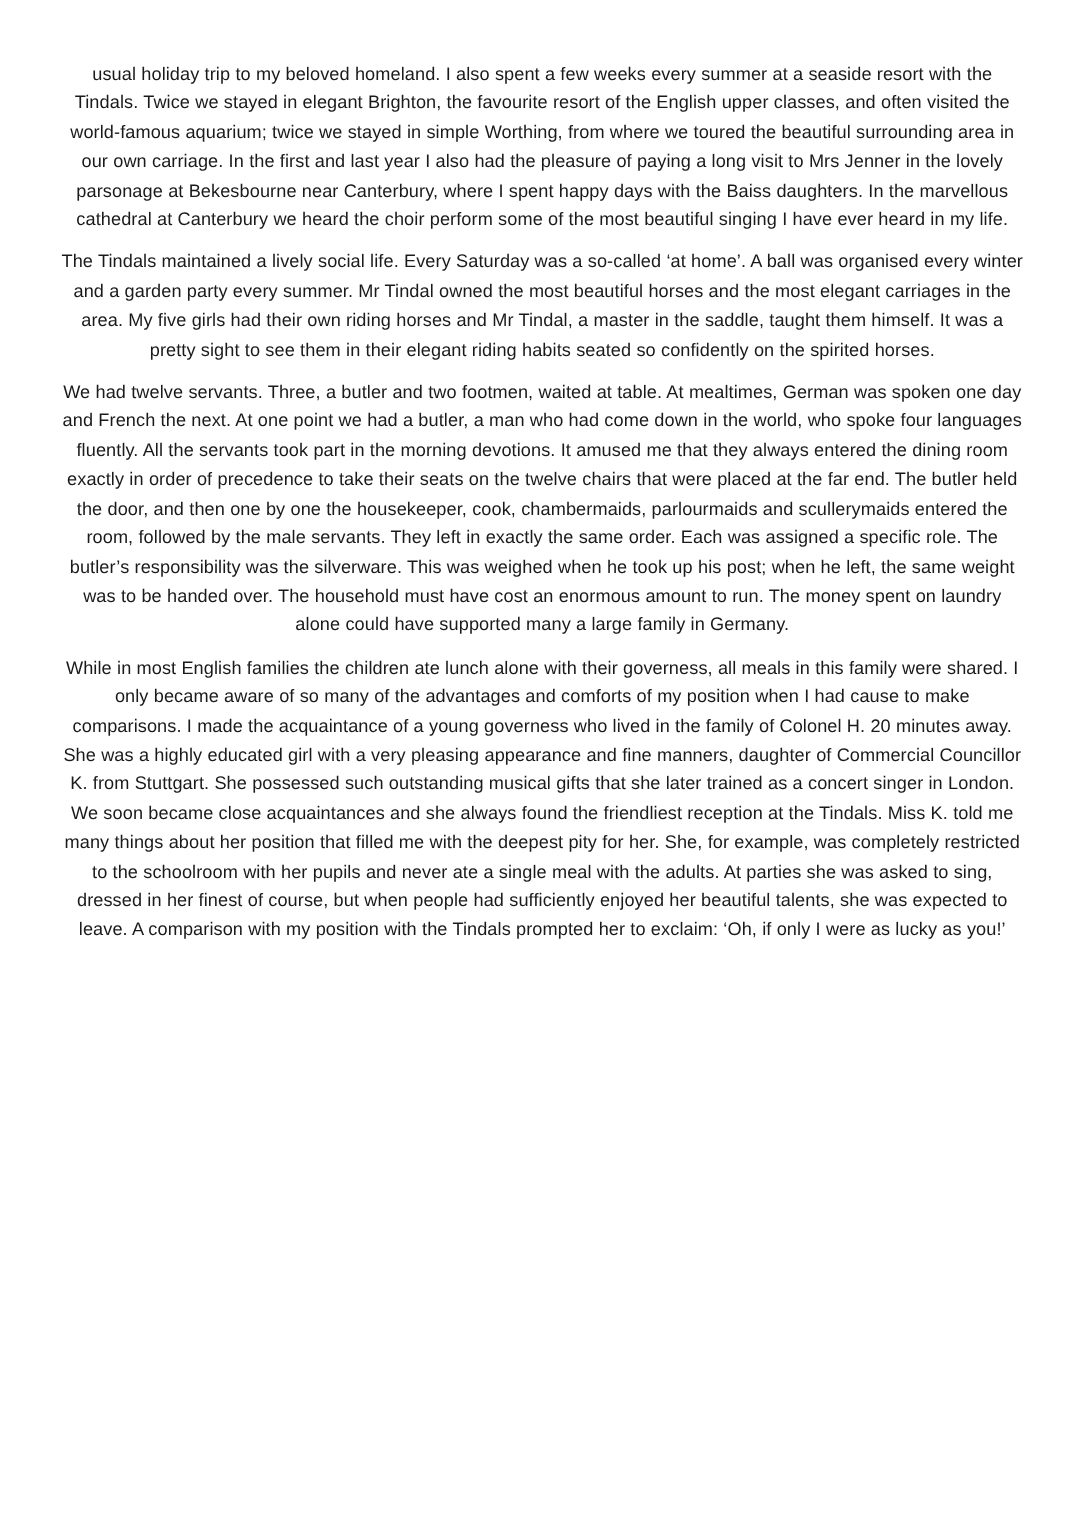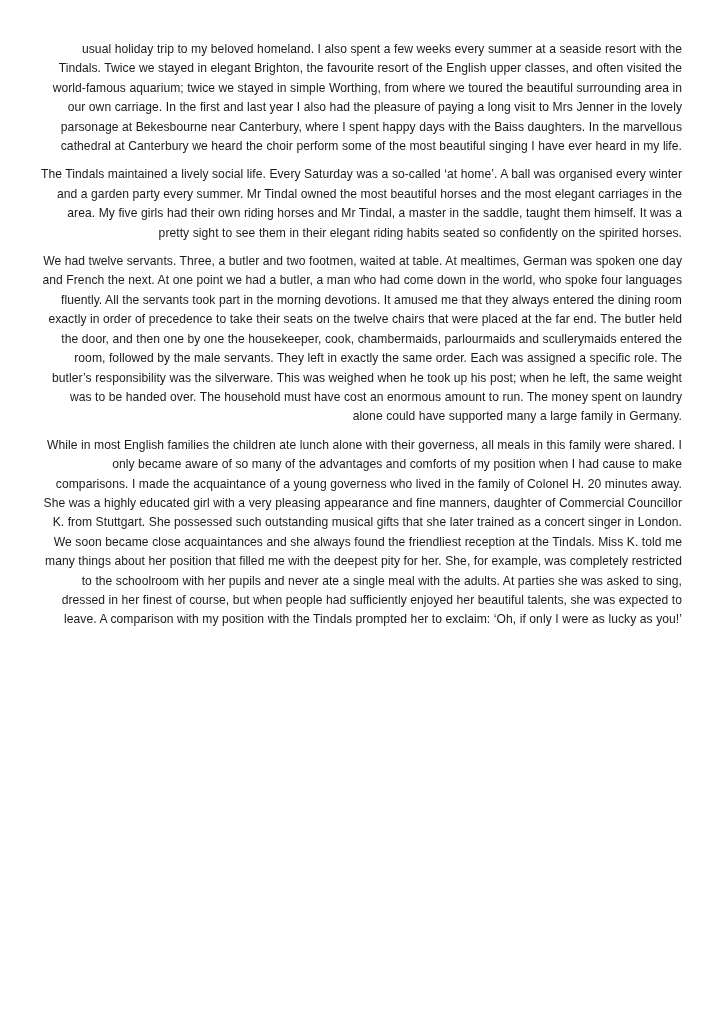--- a/index.html
+++ b/index.html
@@ -23,21 +23,21 @@
     position: absolute;
     left: 41px;
     top: 40px;
     width: 641px;
   }
   .para {
     margin: 0 0 9px 0;
     font-size: 12.1px;
     line-height: 19.4px;
     color: #1a1a1a;
-    text-align: right;
+    text-align: center;
     letter-spacing: 0.005em;
     word-spacing: 0.005em;
     -webkit-font-smoothing: antialiased;
   }
   .para:last-child {
     margin-bottom: 16px;
   }
 </style>
 </head>
 <body>

